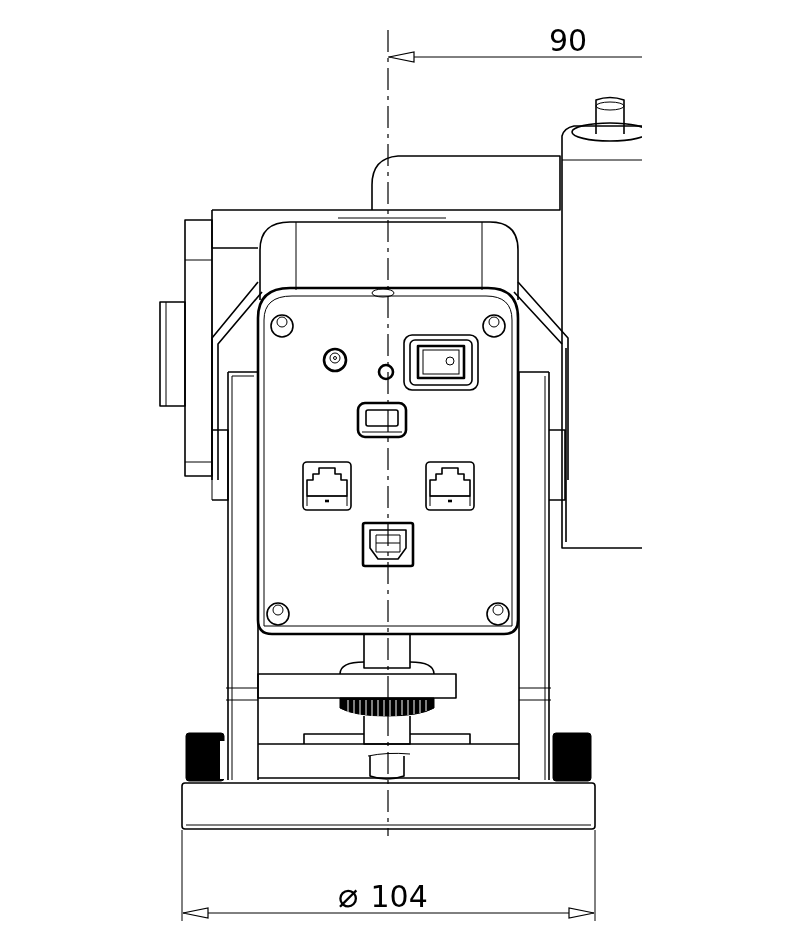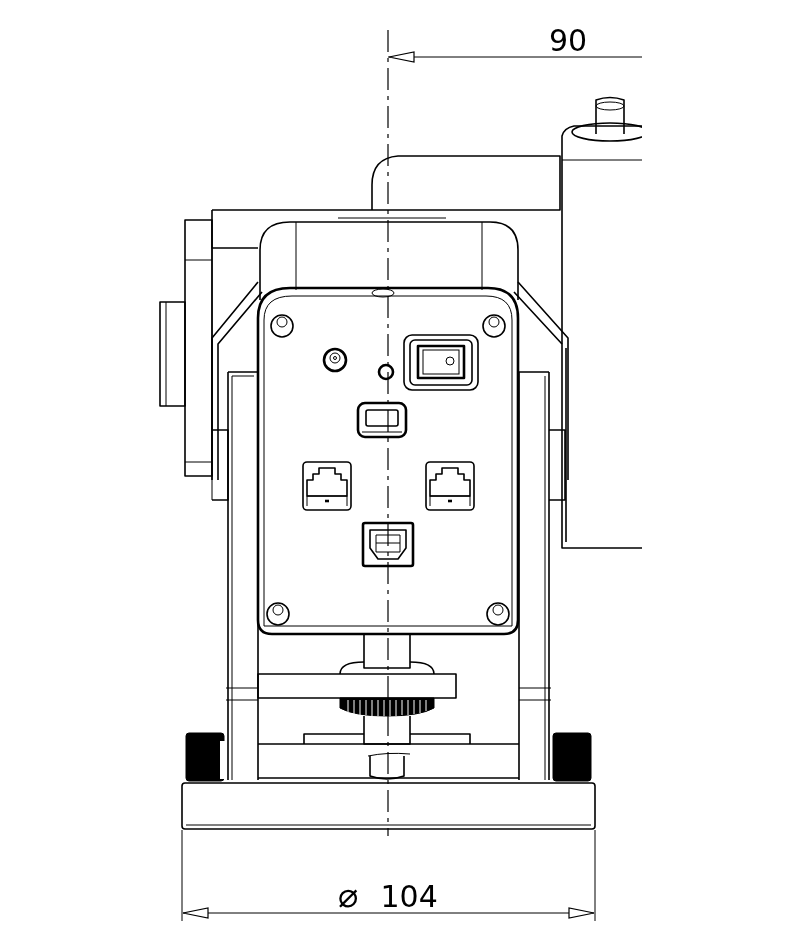--- a/index.html
+++ b/index.html
@@ -203,15 +203,15 @@
       <path class="s" d="M696,610 L700,610 L700,632 L696,632 Z"></path>
       <path class="s" d="M676,430 L685,430 L676,460 L676,520"></path>
     </g>
 
     <line class="c" x1="388" y1="30" x2="388" y2="836"></line>
   </svg>
 
   <div class="dim-text" style="left:549px; top:26px;">90</div>
 
   <div class="dim-text" style="left:338px; top:878px;">
-    <span style="font-size:34px;">⌀</span><span style="margin-left:22px;">104</span>
+    <span style="font-size:34px;">⌀</span><span style="margin-left:12px;">104</span>
   </div>
 </div>
 
 </body></html>

